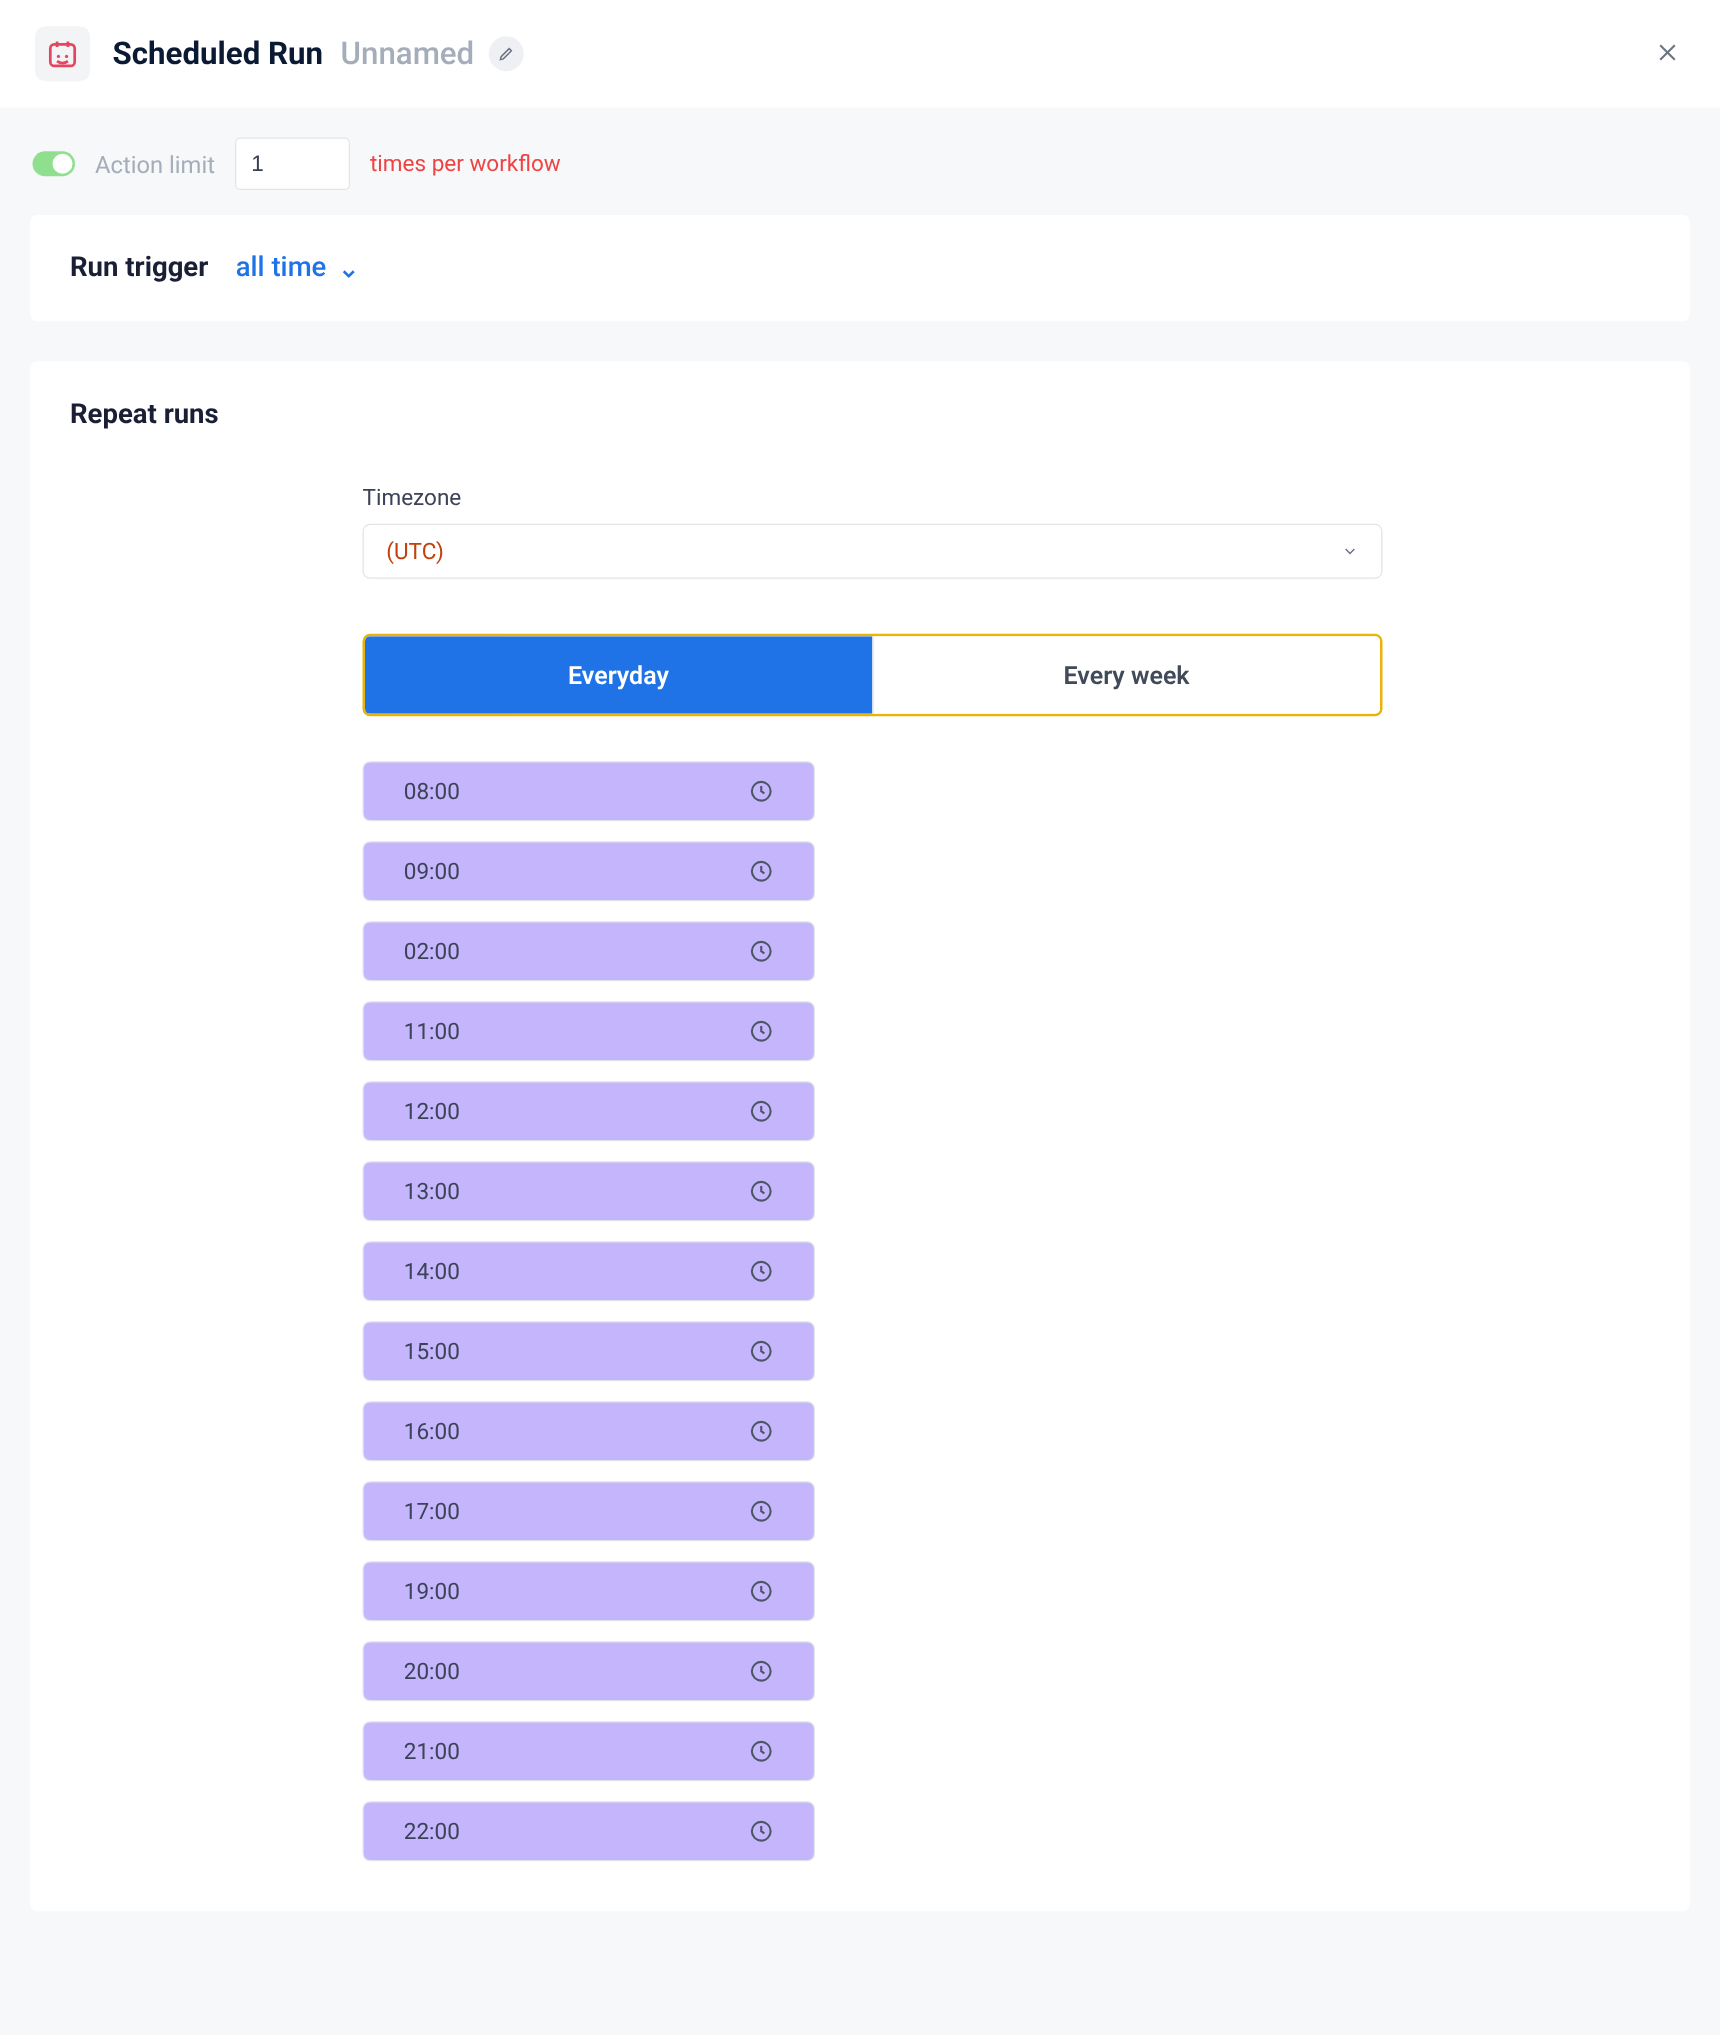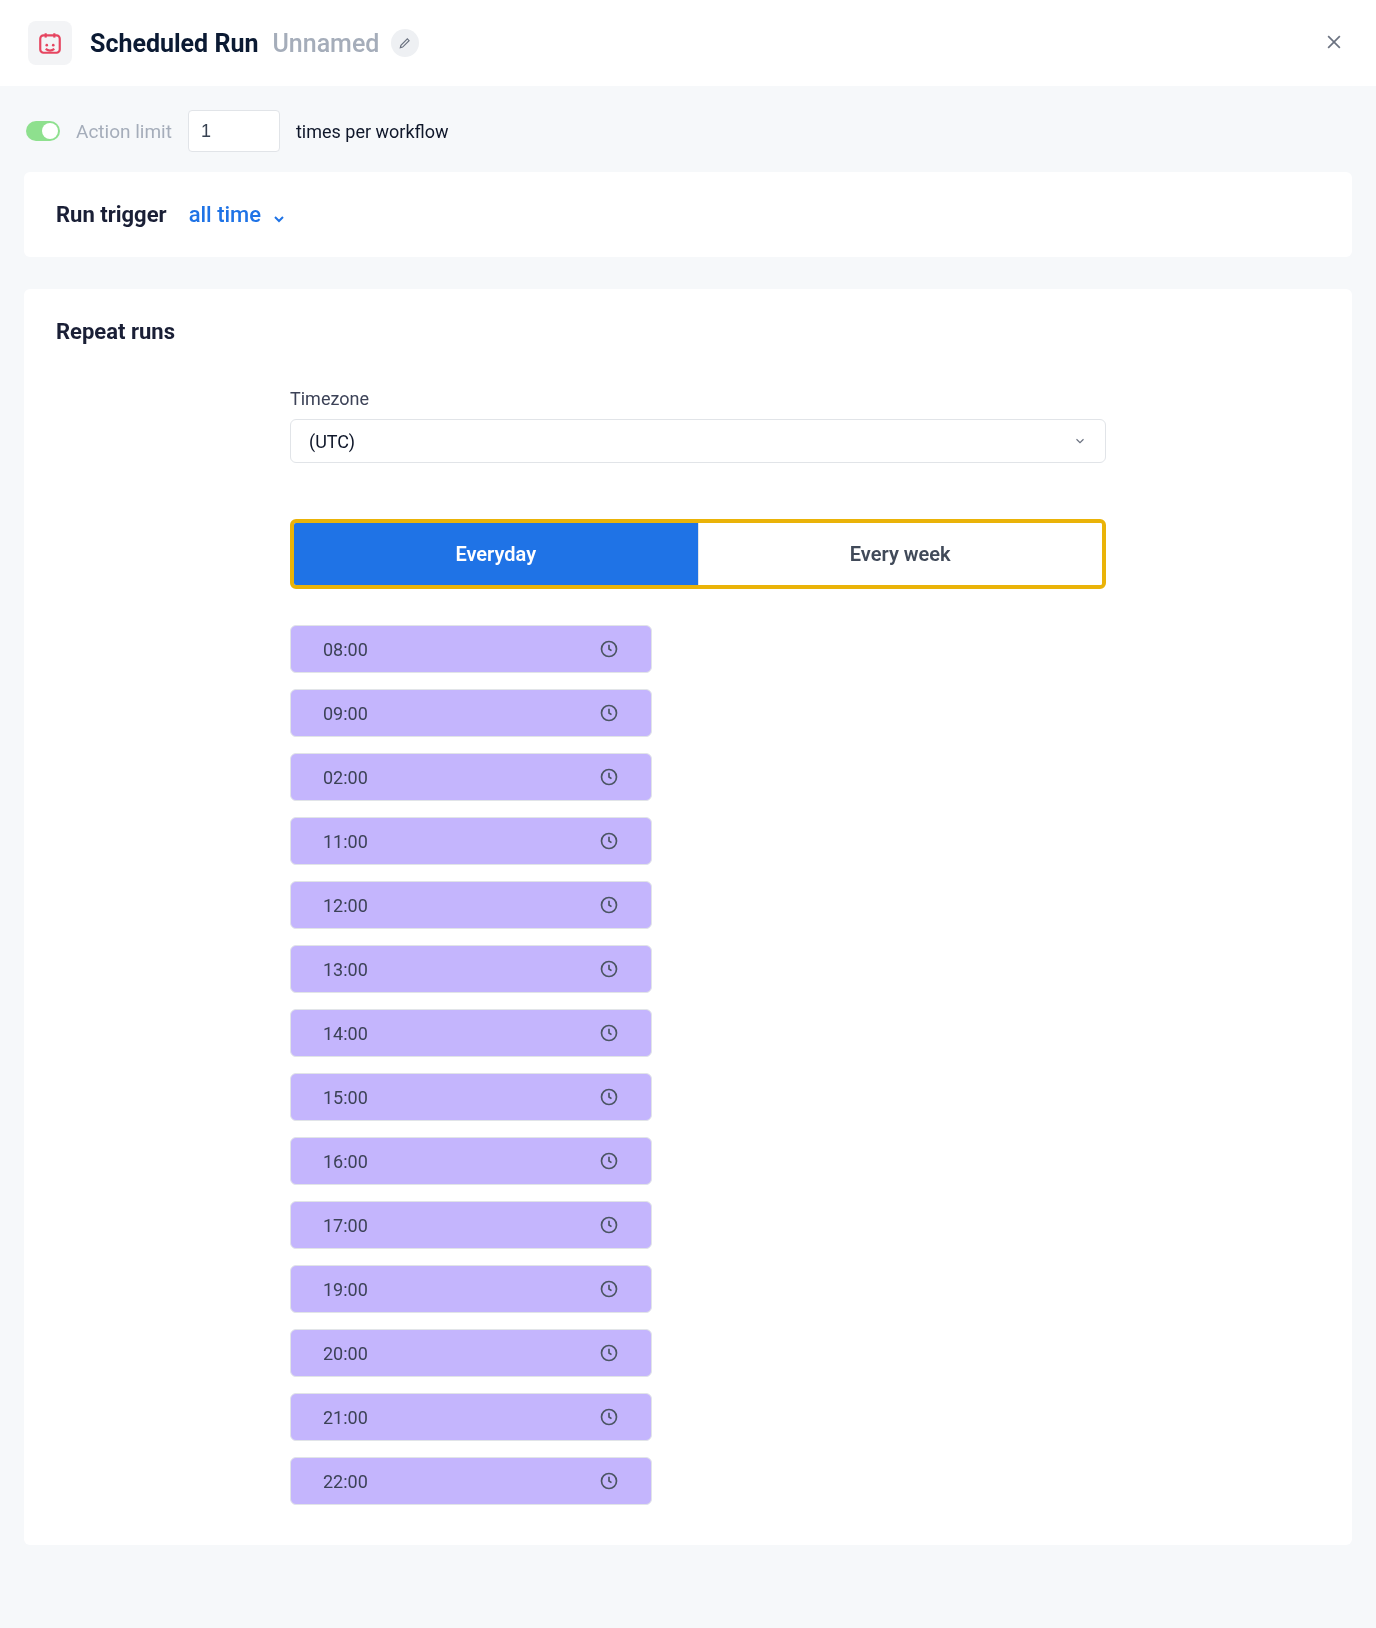--- a/index.html
+++ b/index.html
@@ -17,37 +17,37 @@
   .close-btn svg { width: 20px; height: 20px; }
 
   .body { padding: 24px; }
 
   
   .limit-row { display: flex; align-items: center; gap: 16px; margin-bottom: 20px; padding: 0 2px; }
   .toggle { width: 34px; height: 20px; border-radius: 10px; background: #8ee08e; position: relative; cursor: pointer; }
   .toggle .knob { width: 16px; height: 16px; border-radius: 50%; background: #fff; position: absolute; top: 2px; right: 2px; }
   .limit-label { color: #a5adba; font-size: 19px; }
   .limit-input { width: 92px; height: 42px; border: 1px solid #e1e4e8; border-radius: 4px; padding: 8px 12px; font-size: 18px; color: #374151; background:#fff; }
-  .limit-suffix { font-size: 18px; color: #0f172a; }
+  .limit-suffix { font-size: 18px; color: #ef4444; }
 
   
   .card { background: #fff; border-radius: 6px; padding: 30px 32px; margin-bottom: 32px; }
 
   .trigger-row { display: flex; align-items: center; gap: 22px; }
   .card-label { font-size: 22px; font-weight: 700; color: #1a1f36; }
   .dropdown-link { display: flex; align-items: flex-end; gap: 10px; color: #1f73e6; font-size: 22px; font-weight: 500; cursor: pointer; }
   .dropdown-link svg { width: 16px; height: 16px; }
 
   
   .form-col { width: 816px; margin: 44px 0 0 234px; }
   .field-label { font-size: 18px; color: #3c4257; margin-bottom: 10px; }
-  .select { width: 100%; height: 44px; border: 1px solid #e1e4e8; border-radius: 6px; background: #fff; display: flex; align-items: center; justify-content: space-between; padding: 0 18px; font-size: 18px; color: #0f172a; cursor: pointer; }
+  .select { width: 100%; height: 44px; border: 1px solid #e1e4e8; border-radius: 6px; background: #fff; display: flex; align-items: center; justify-content: space-between; padding: 0 18px; font-size: 18px; color: #c2410c; cursor: pointer; }
   .select svg { width: 14px; height: 14px; color: #6b7280; }
 
-  .tabs { display: flex; width: 100%; border: 4px solid #eab308; border-radius: 6px; overflow: hidden; margin-top: 56px; }
+  .tabs { display: flex; width: 100%; border: 2px solid #eab308; border-radius: 6px; overflow: hidden; margin-top: 44px; }
   .tab { flex: 1; height: 62px; display: flex; align-items: center; justify-content: center; font-size: 20px; font-weight: 600; cursor: pointer; }
   .tab + .tab { border-left: 1px solid #e1e4e8; }
   .tab.active { background: #1f73e6; color: #fff; }
   .tab.inactive { background: #fff; color: #414a59; }
 
   .time-list { width: 362px; margin-top: 36px; display: flex; flex-direction: column; gap: 16px; }
   .time-item { height: 48px; border: 1px solid #e1e4e8; border-radius: 6px; display: flex; align-items: center; justify-content: space-between; padding: 0 32px; background: #c4b5fd; cursor: pointer; }
   .time-item span { font-size: 18px; color: #3c4257; }
   .time-item svg { width: 20px; height: 20px; color: #4b5563; }
 </style>

